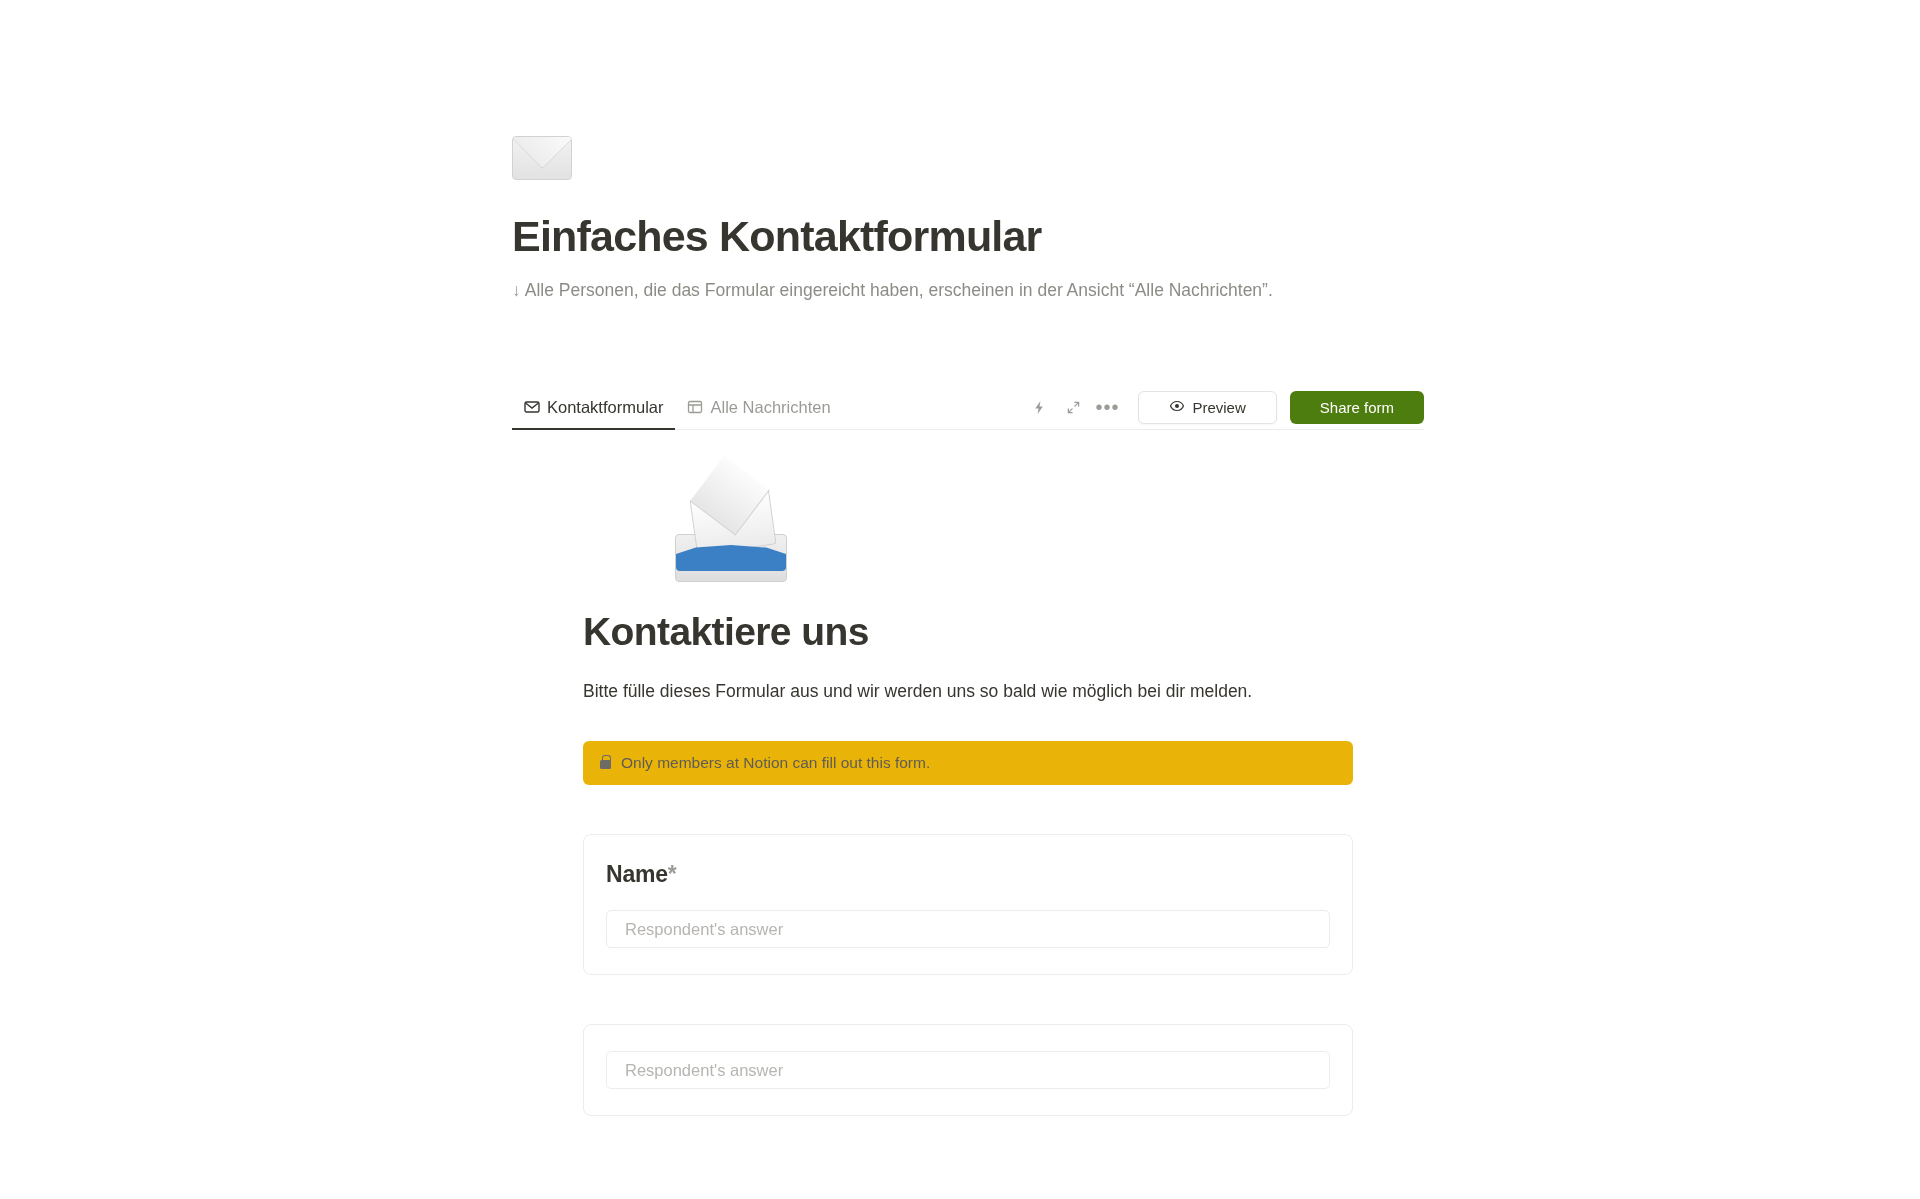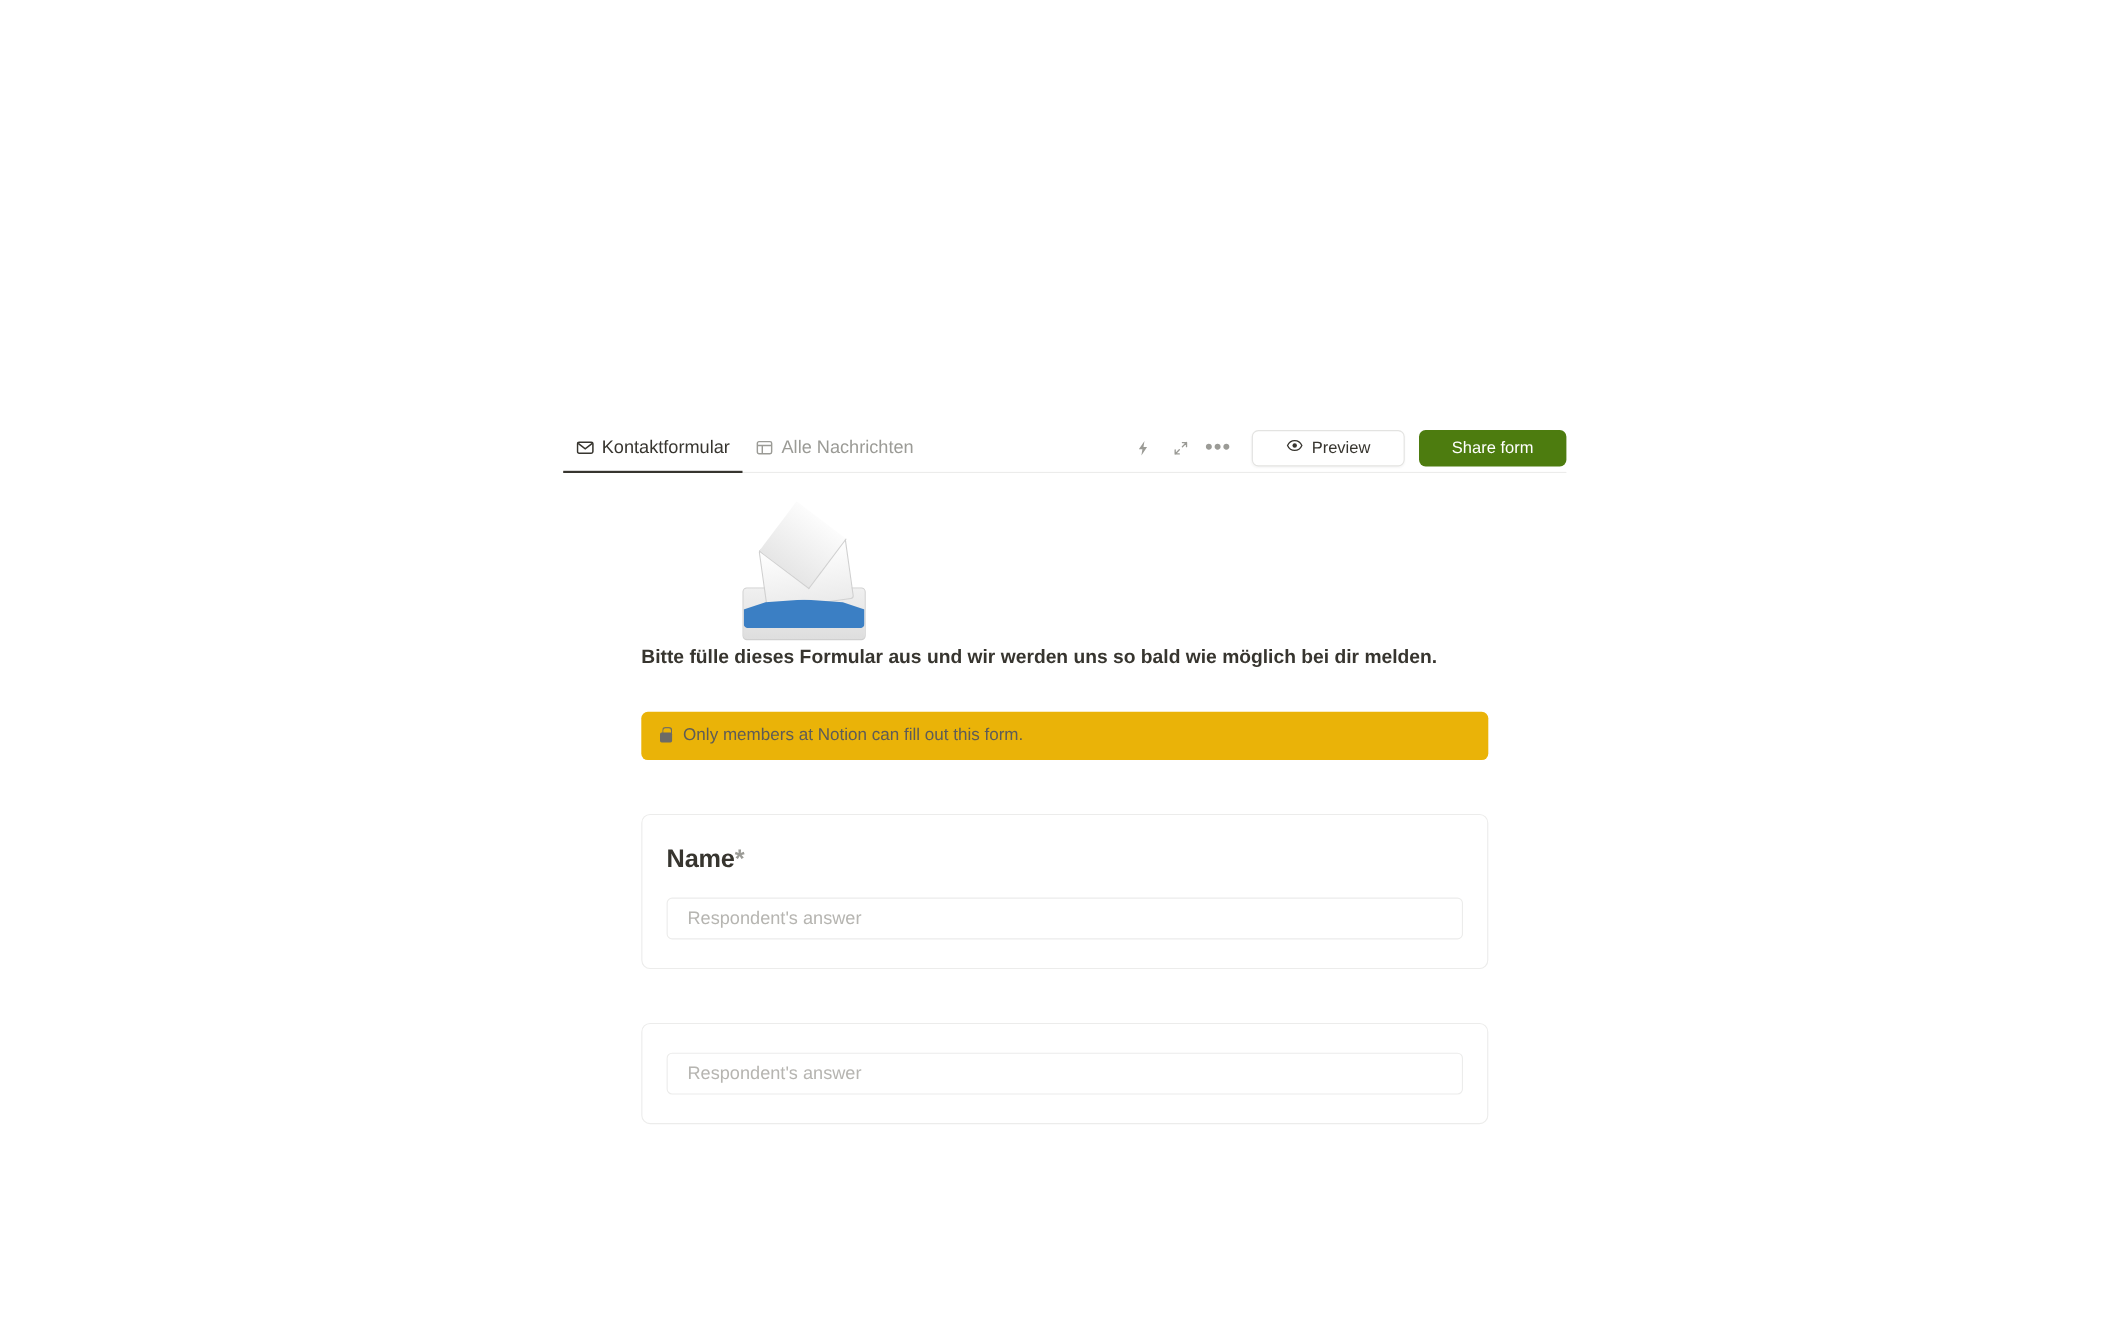--- a/index.html
+++ b/index.html
@@ -230,21 +230,20 @@
     letter-spacing: -0.6px;
     margin: 28px 0 22px 0;
     color: #37352f;
   }
   .form-desc {
     font-size: 17.5px;
     line-height: 31px;
     color: #37352f;
     margin: 0 0 34px 0;
     max-width: 730px;
-    font-weight: bold;
   }
 
   .notice {
     display: flex;
     align-items: center;
     gap: 10px;
     height: 44px;
     padding: 0 17px;
     background: #eab308;
     border-radius: 6px;
@@ -297,20 +296,29 @@
     color: #37352f;
     background: #fff;
   }
   .answer-input::placeholder { color: #b6b5b1; }
 </style>
 </head>
 <body>
 
 <div class="page">
 
+  <div class="header">
+    <div class="page-icon">
+      <div class="envelope-flat"></div>
+    </div>
+    <h1 class="page-title">Einfaches Kontaktformular</h1>
+    <p class="page-desc">
+      <span class="arrow">↓</span><span>Alle Personen, die das Formular eingereicht haben, erscheinen in der Ansicht “Alle Nachrichten”.</span>
+    </p>
+  </div>
 
   <div class="tabbar">
     <div class="tabs">
       <div class="tab active">
         <span>
           <svg width="16" height="16" viewBox="0 0 16 16">
               <rect x="1" y="3" width="14" height="10" rx="1.5" fill="none" stroke="#37352f" stroke-width="1.4"></rect>
               <path d="M1.6 4l6.4 5 6.4-5" fill="none" stroke="#37352f" stroke-width="1.4"></path>
             </svg>
         </span>
@@ -358,20 +366,21 @@
 
   <div class="form-wrap">
     <div class="form-inner">
 
       <div class="form-icon">
         <div class="tray"></div>
         <div class="letter"></div>
         <div class="tray-blue"></div>
       </div>
 
+      <h2 class="form-title">Kontaktiere uns</h2>
       <p class="form-desc">Bitte fülle dieses Formular aus und wir werden uns so bald wie möglich bei dir melden.</p>
 
       <div class="notice">
         <span class="lock"></span>
         <span>Only members at Notion can fill out this form.</span>
       </div>
 
       <div class="question-card">
         <div class="question-label">
           <span>Name</span><span class="req">*</span>

